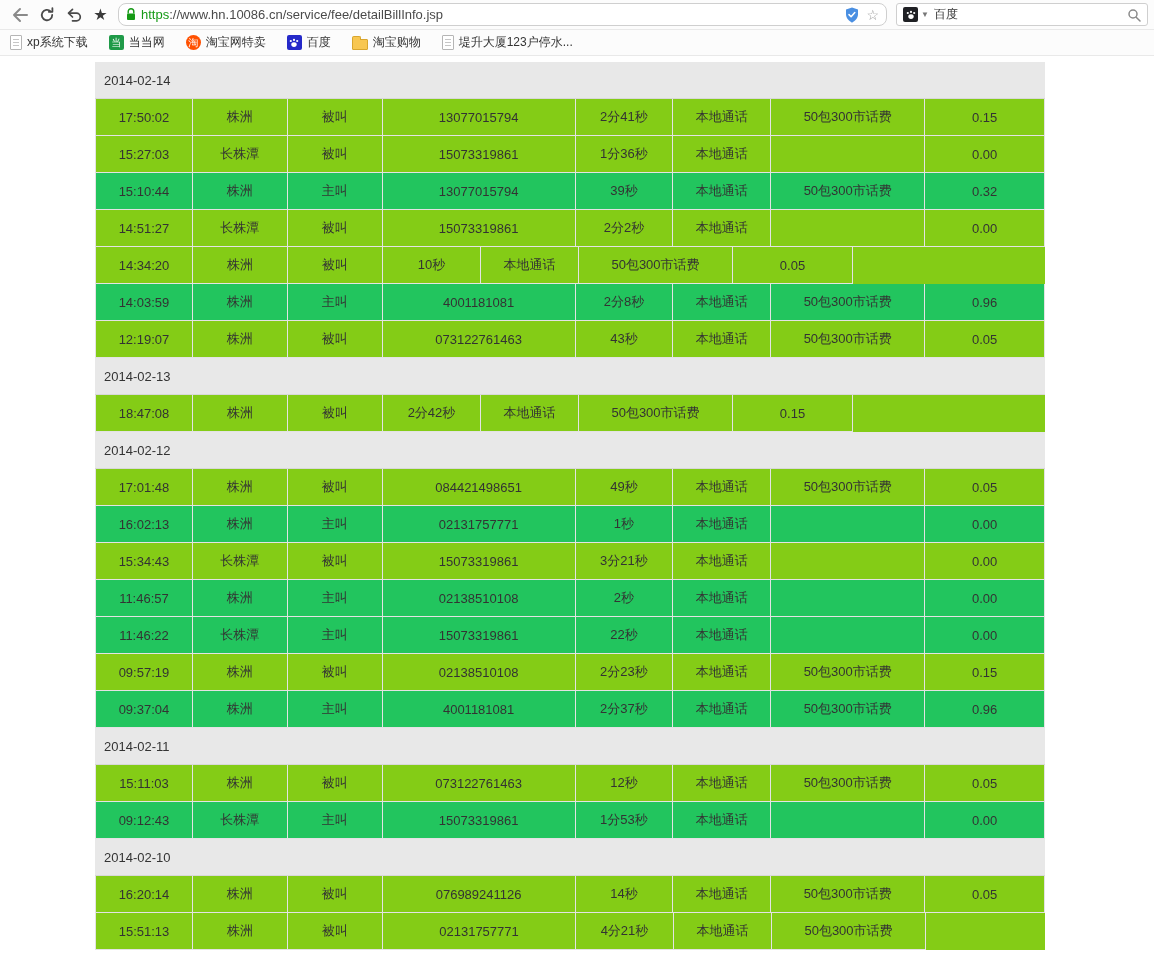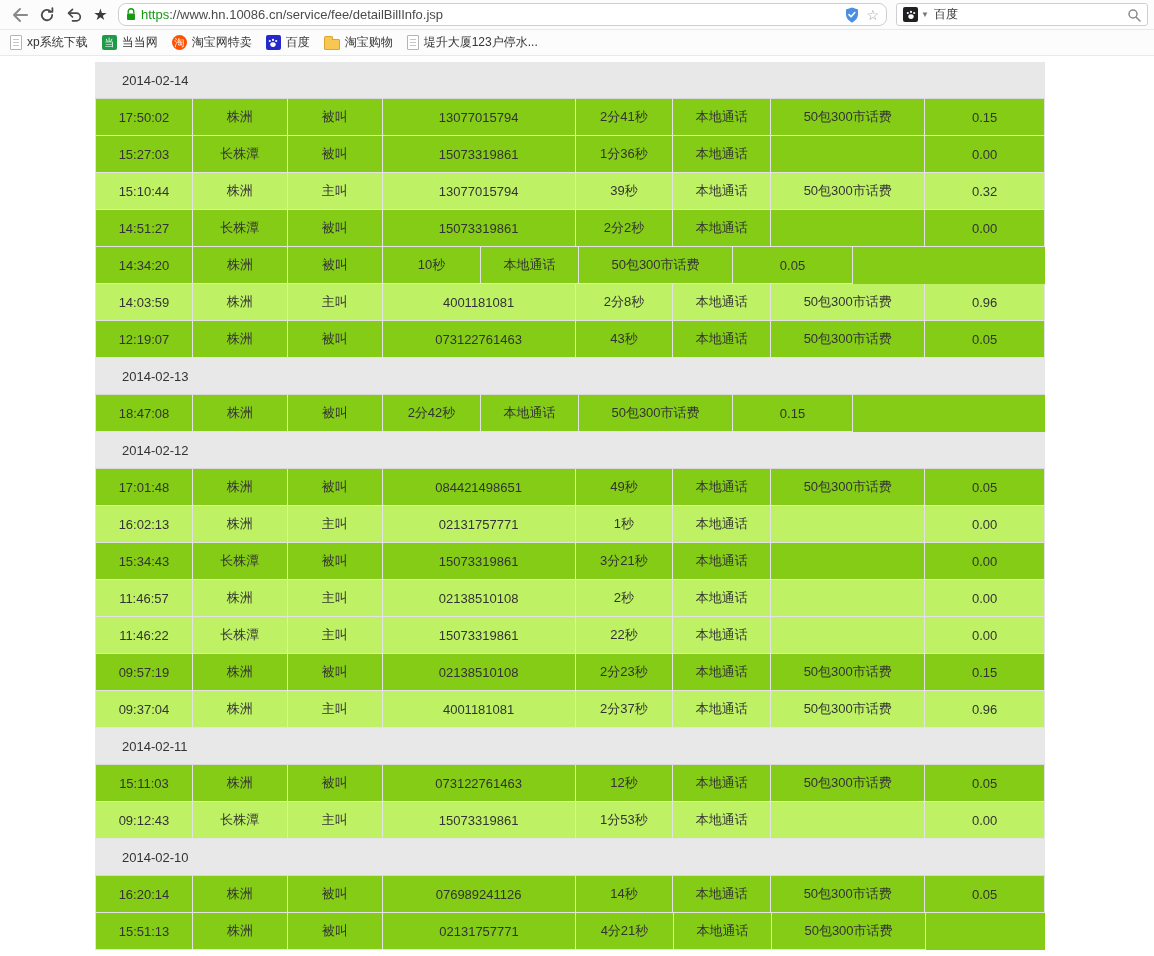--- a/index.html
+++ b/index.html
@@ -19,38 +19,38 @@
   .star-outline{font-size:14px;color:#9a9a9a}
   .search-box{width:252px;height:23px;border:1px solid #cfcfcf;border-radius:3px;background:#fff;
     display:flex;align-items:center;padding:0 6px}
   .engine-icon{width:15px;height:15px;background:#1f2024;border-radius:2px;
     display:flex;align-items:center;justify-content:center;flex:none}
   .caret{font-size:8px;color:#777;margin:0 5px 0 3px}
   .engine-name{font-size:12px;color:#333;flex:1}
   .magnifier{display:flex;align-items:center;margin-left:auto;cursor:pointer}
   
   .bookmarks{display:flex;align-items:center;height:26px;background:#fcfcfc;
-    border-bottom:1px solid #e9e9e9;padding:0 10px;gap:14px}
+    border-bottom:1px solid #e9e9e9;padding:0 10px;gap:21px}
   .bm-item{display:flex;align-items:center;gap:5px;font-size:12px;color:#333;cursor:pointer;white-space:nowrap}
   .ic-glyph{width:15px;height:15px;border-radius:2px;color:#fff;font-size:10px;line-height:15px;
     text-align:center;display:inline-flex;align-items:center;justify-content:center;flex:none}
   .ic-page{width:12px;height:15px;background:#fff;border:1px solid #b5b5b5;border-radius:1px;
     position:relative;display:inline-block;flex:none}
   .ic-page::before{content:"";position:absolute;left:2px;top:3px;width:6px;height:1px;
     background:#c6c6c6;box-shadow:0 3px 0 #c6c6c6,0 6px 0 #c6c6c6}
   .ic-folder{width:16px;height:11px;background:#f8c751;border:1px solid #d9a62e;border-radius:1px;
     position:relative;display:inline-block;margin-top:3px;flex:none}
   .ic-folder::before{content:"";position:absolute;top:-4px;left:-1px;width:7px;height:3px;
     background:#f8c751;border:1px solid #d9a62e;border-bottom:none;border-radius:2px 2px 0 0}
   
   .content{margin:6px 0 0 95px;width:950px}
   .date-header{height:37px;line-height:37px;background:#e8e8e8;border-bottom:1px solid #d8d8d8;
-    padding-left:27px;font-size:13px;color:#333}
+    padding-left:9px;font-size:13px;color:#333}
   .bill-row{display:flex;height:37px;border-left:1px solid #e3e3e3;background:#84cc16}
-  .bill-row.outgoing{background:#bef264}
+  .bill-row.outgoing{background:#22c55e}
   .bill-row .cell{border-right:1px solid #e3e3e3;border-bottom:1px solid #e3e3e3;
     display:flex;align-items:center;justify-content:center;font-size:13px;color:#333;height:100%}
   .c-time{width:97px}.c-location{width:95px}.c-call_type{width:95px}.c-number{width:193px}
   .c-duration{width:98px}.c-category{width:98px}.c-fee_plan{width:154px}.c-fee{width:120px}
 </style>
 </head>
 <body>
 
 <div class="toolbar">
   <span class="nav-btn">

